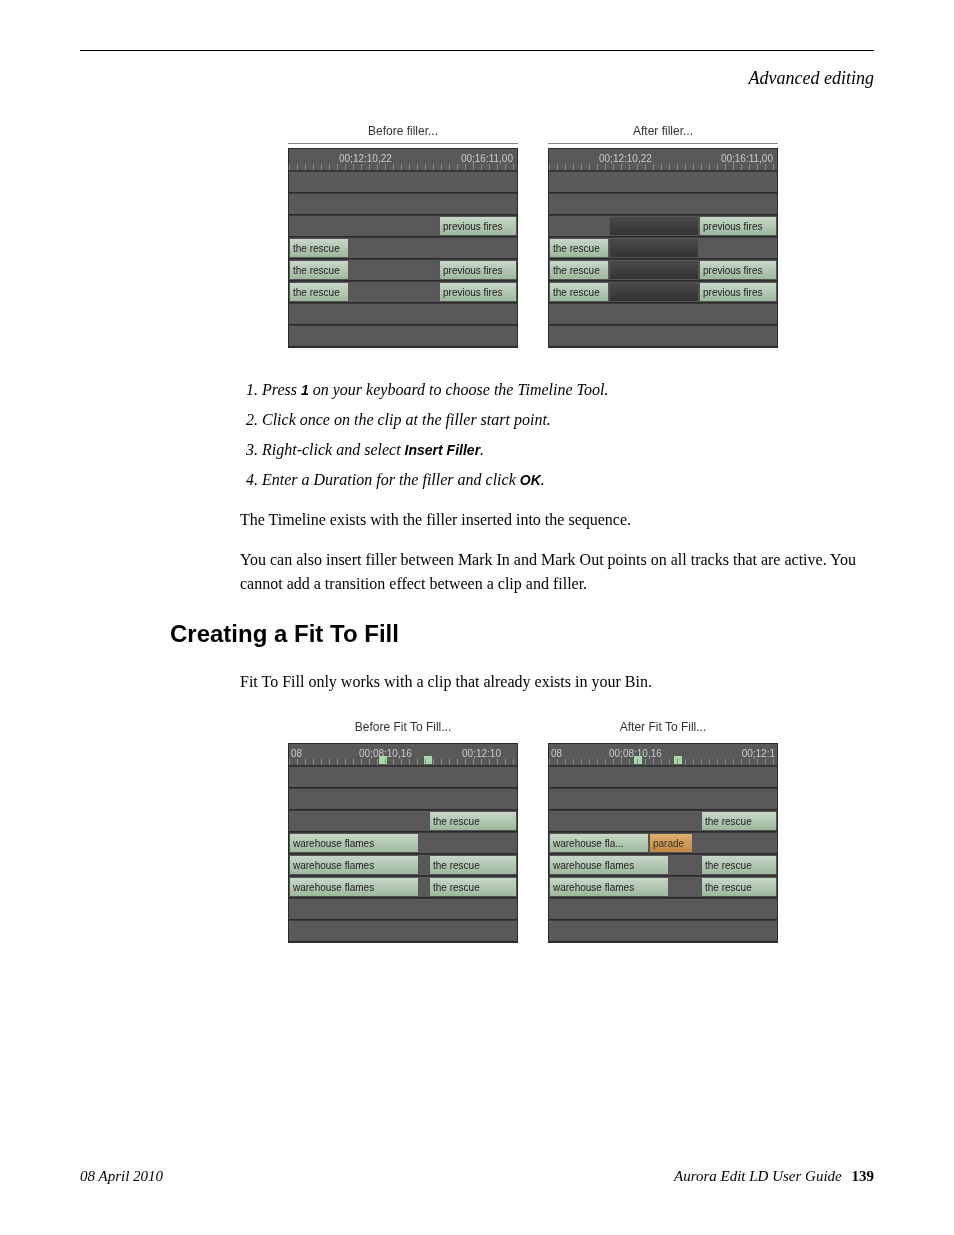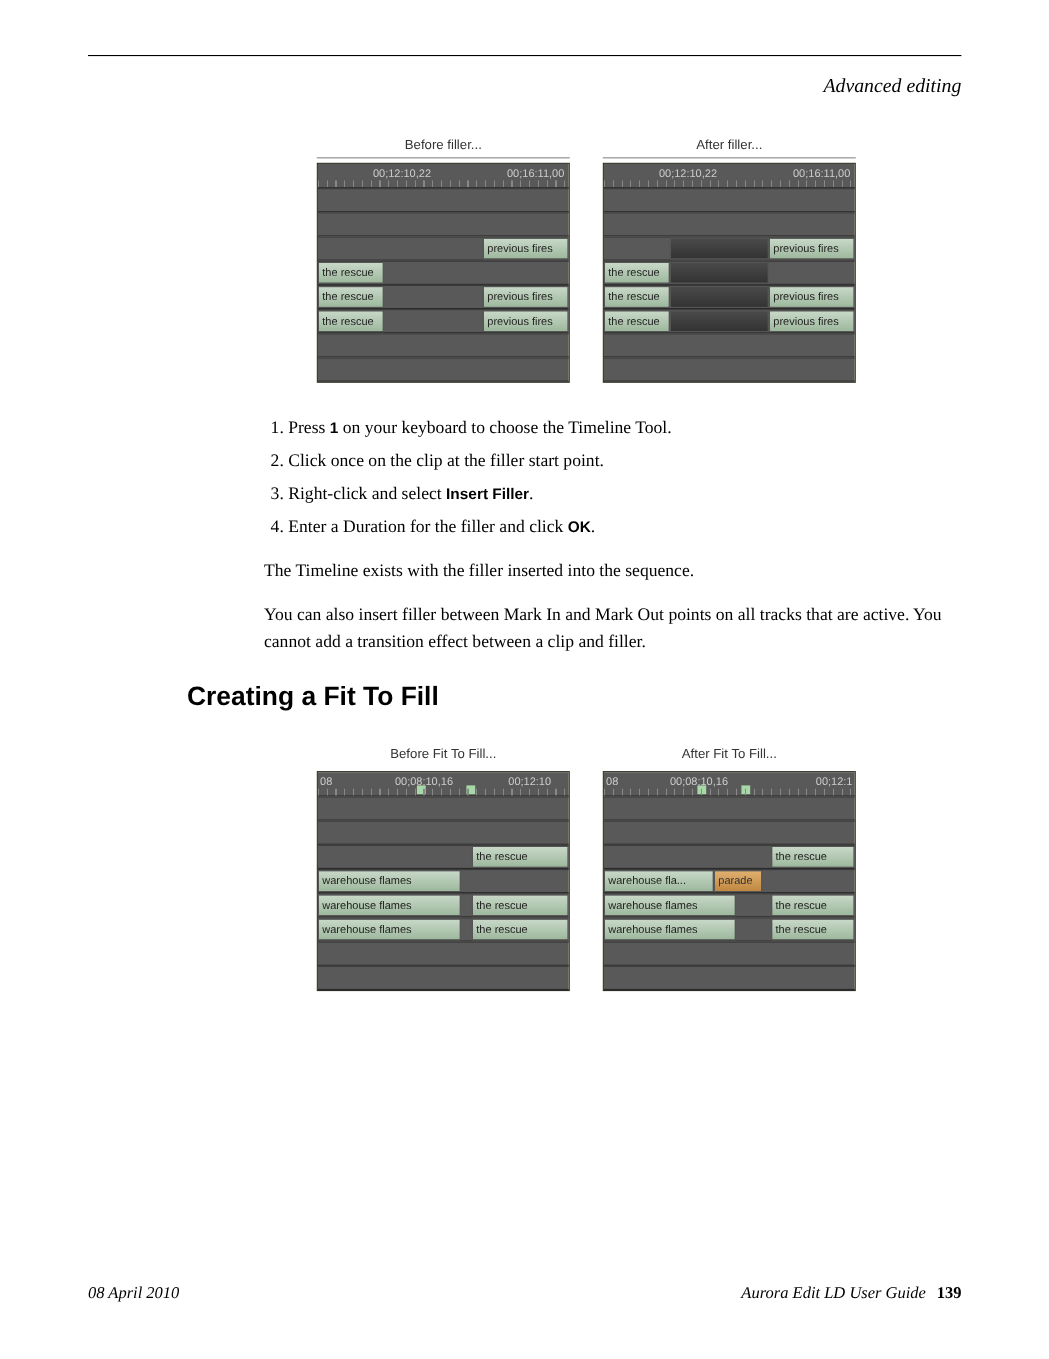--- a/index.html
+++ b/index.html
@@ -103,20 +103,21 @@
   .clip.dark { background: linear-gradient(#4a4a4a, #333); color: #ddd; }
   .clip.orange { background: linear-gradient(#e0b070, #c08840); color: #333; }
   ol.steps {
     list-style: decimal;
     margin-left: 22px;
     margin-top: 20px;
   }
   ol.steps li {
     margin-bottom: 6px;
     font-size: 16px;
+    font-style: italic;
   }
   ol.steps li .sub {
     margin-top: 6px;
     margin-bottom: 6px;
   }
   .bold-ui {
     font-family: Arial, sans-serif;
     font-weight: bold;
     font-size: 14px;
   }
@@ -226,20 +227,21 @@
     <li><span>Enter a Duration for the filler and click </span><span class="bold-ui">OK</span><span>.</span></li>
   </ol>
 
   <p class="para">The Timeline exists with the filler inserted into the sequence.</p>
   <p class="para">You can also insert filler between Mark In and Mark Out points on all tracks that are active. You cannot add a transition effect between a clip and filler.</p>
 </div>
 
 <h2 class="section">Creating a Fit To Fill</h2>
 
 <div class="content">
+  <p class="para">Fit To Fill only works with a clip that already exists in your Bin.</p>
 
   <div class="fig-pair" style="margin-top:24px">
 
     <div class="fig">
       <div class="fig-caption" style="border:none">Before Fit To Fill...</div>
       <div class="timeline">
         <div class="ruler">
           <span class="tc" style="left:2px">08</span>
           <span class="tc" style="left:70px">00;08:10,16</span>
           <span class="tc" style="right:16px">00;12:10</span>

